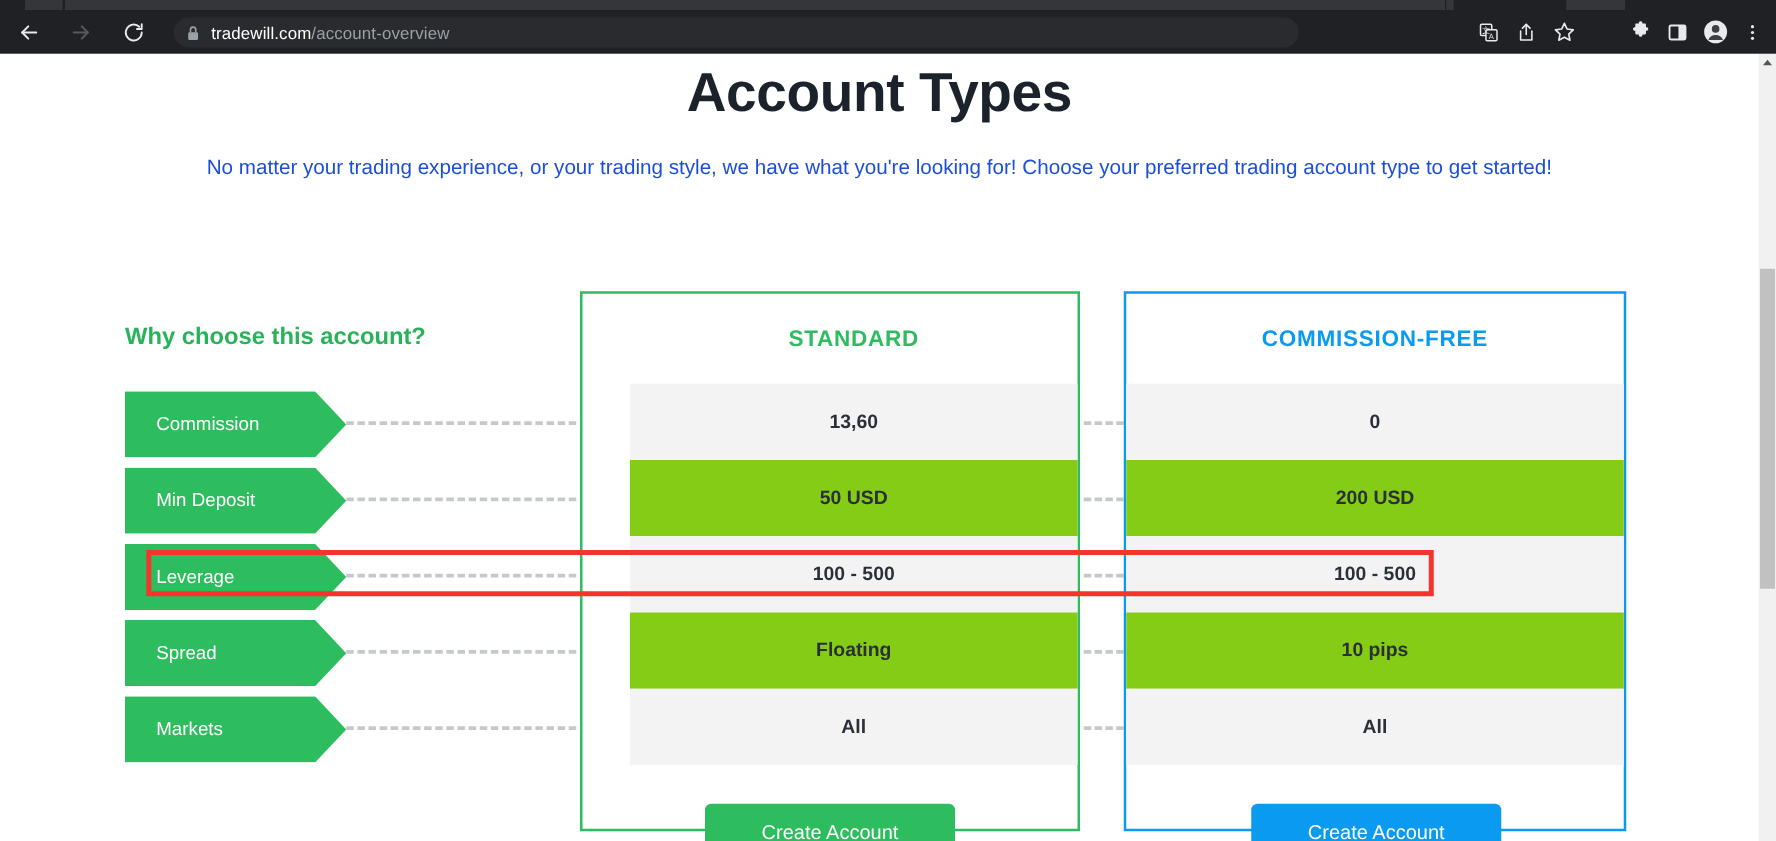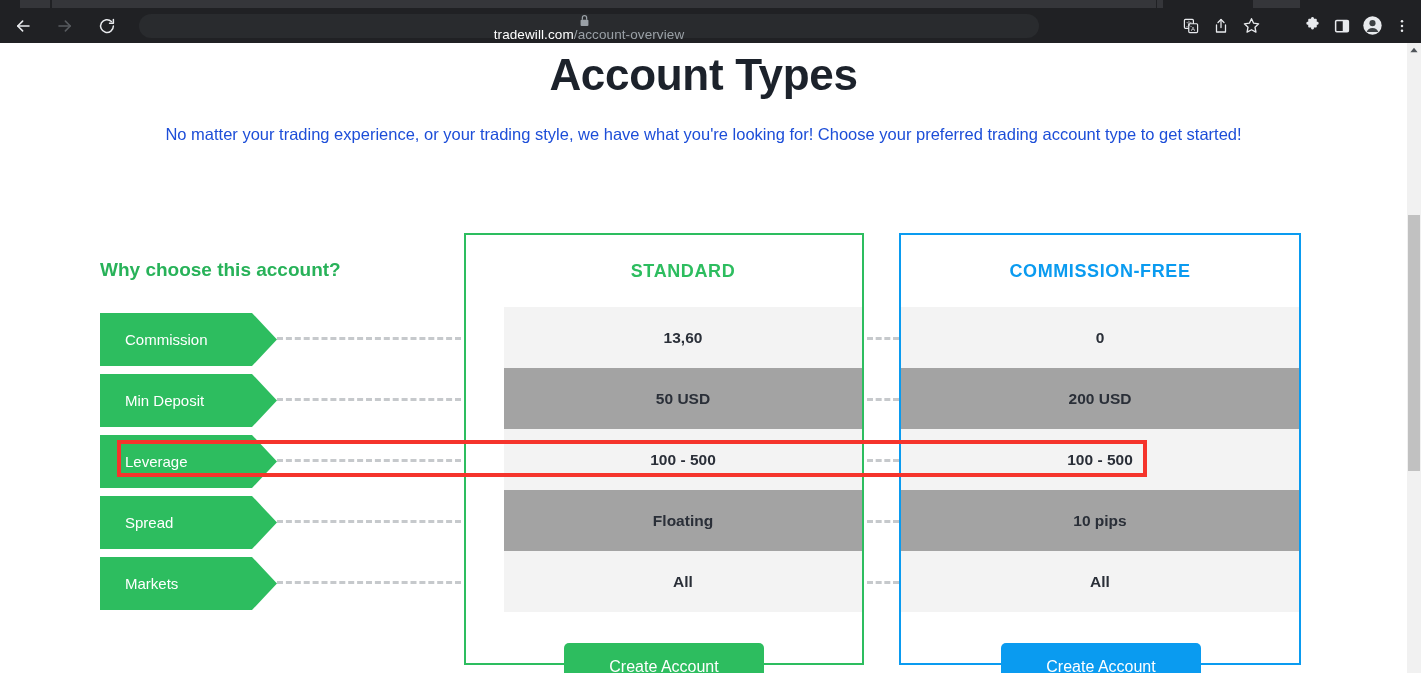--- a/index.html
+++ b/index.html
@@ -58,21 +58,20 @@
     left: 139px;
     top: 6px;
     height: 24px;
     width: 900px;
     background: #292b2e;
     border-radius: 12px;
     display: flex;
     align-items: center;
     padding: 0 10px;
     cursor: text;
-    flex-direction: column;
   }
   #lock-icon { margin-right: 9px; display: flex; align-items: center; }
   #url-text {
     font-size: 13.5px;
     color: #9aa0a6;
     white-space: nowrap;
     letter-spacing: 0.1px;
   }
   #url-text .host { color: #ffffff; }
 
@@ -192,21 +191,21 @@
   #card-commission-free .card-header { color: #0a9bf0; }
 
   .plan-row {
     height: 61px;
     display: flex;
     align-items: center;
     justify-content: center;
     font-size: 15.5px;
     font-weight: bold;
     color: #2a2f38;
-    background: #a3a3a3;
+    background: #84cc16;
   }
   .plan-row.alt { background: #f3f3f3; }
 
   .create-btn {
     position: absolute;
     width: 200px;
     height: 48px;
     border: none;
     border-radius: 5px;
     color: #ffffff;

